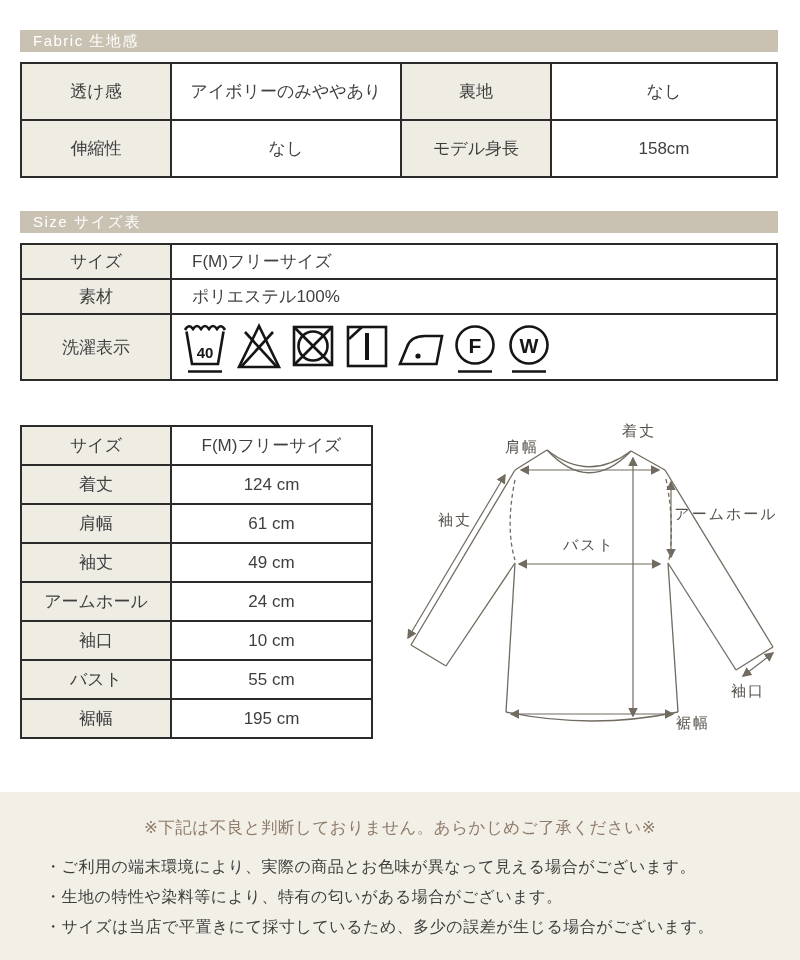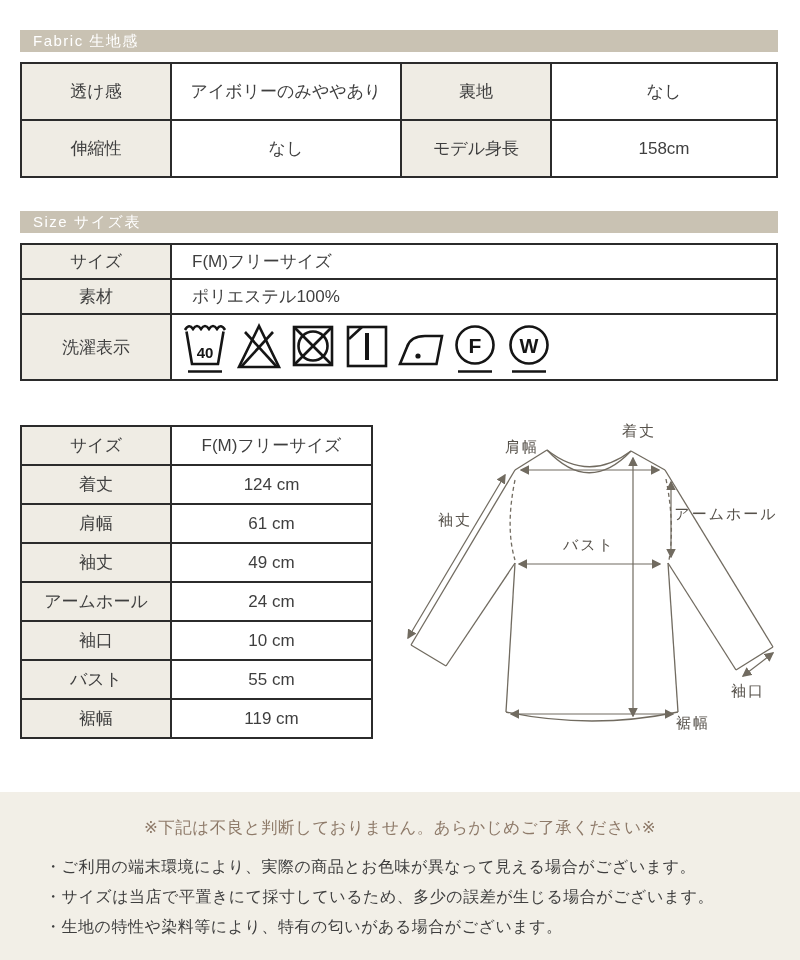--- a/index.html
+++ b/index.html
@@ -201,21 +201,21 @@
     <tr>
       <td class="lbl">袖口</td>
       <td class="val">10 cm</td>
     </tr>
     <tr>
       <td class="lbl">バスト</td>
       <td class="val">55 cm</td>
     </tr>
     <tr>
       <td class="lbl">裾幅</td>
-      <td class="val">119 cm</td>
+      <td class="val">195 cm</td>
     </tr>
   </tbody>
     </table>
 
   <div class="diagram">
     <svg width="402" height="343" viewBox="0 0 402 343">
       <defs>
         <marker id="ah" viewBox="0 0 10 10" refX="8.5" refY="5" markerWidth="8" markerHeight="8" orient="auto-start-reverse">
           <path d="M0,0 L10,5 L0,10 z" fill="#716b60"></path>
         </marker>
@@ -259,18 +259,18 @@
     <span class="dlabel" style="left:196px; top:128px;">バスト</span>
     <span class="dlabel" style="left:333px; top:97px;">アームホール</span>
     <span class="dlabel" style="left:355px; top:274px;">袖口</span>
     <span class="dlabel" style="left:300px; top:306px;">裾幅</span>
   </div>
 
   <div class="notes">
     <div class="notes-title">※下記は不良と判断しておりません。あらかじめご了承ください※</div>
     <div class="notes-list">
       <div class="notes-item">・ご利用の端末環境により、実際の商品とお色味が異なって見える場合がございます。</div>
+      <div class="notes-item">・生地の特性や染料等により、特有の匂いがある場合がございます。</div>
       <div class="notes-item">・サイズは当店で平置きにて採寸しているため、多少の誤差が生じる場合がございます。</div>
-      <div class="notes-item">・生地の特性や染料等により、特有の匂いがある場合がございます。</div>
     </div>
   </div>
 
 </div>
 
 </body></html>

